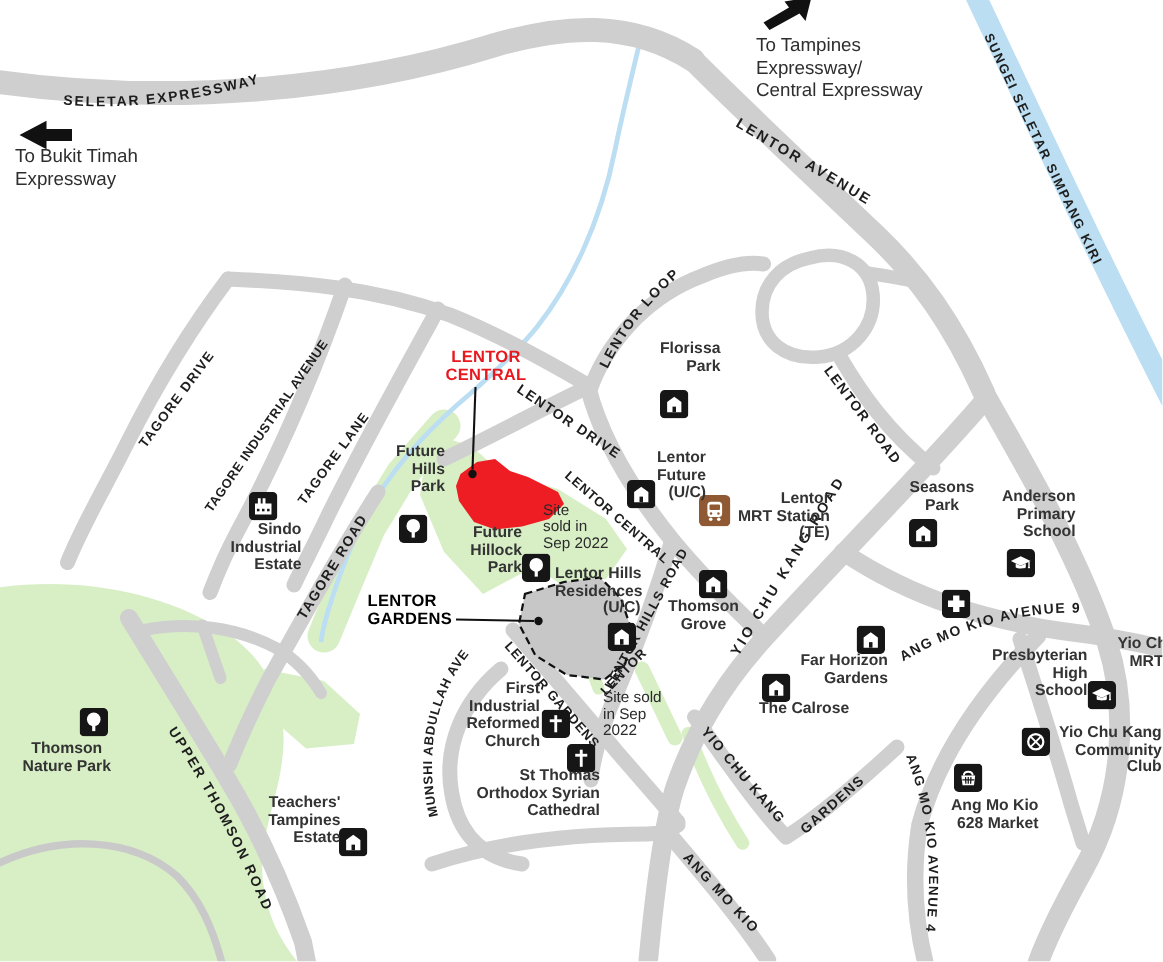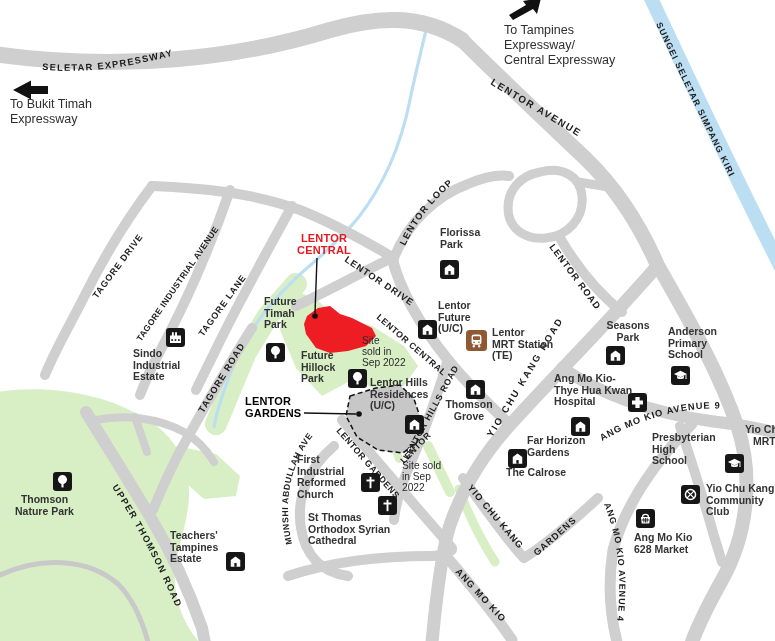--- a/index.html
+++ b/index.html
@@ -1,20 +1,20 @@
 <!DOCTYPE html>
 <html><head>
 <meta charset="utf-8">
 <style>
   html,body{margin:0;padding:0;background:#fff;}
   .viewport{position:relative;width:775px;height:641px;overflow:hidden;background:#fff;
             font-family:"Liberation Sans",sans-serif;}
   svg.base{position:absolute;left:0;top:0;}
   .rt{font-family:"Liberation Sans",sans-serif;font-weight:bold;fill:#1d1d1d;}
-  .lbl{position:absolute;font-size:10.5px;font-weight:700;line-height:11.5px;color:#333;white-space:nowrap;}
+  .lbl{position:absolute;font-size:10.5px;font-weight:700;line-height:11.5px;color:#333;white-space:nowrap;text-align:right;}
   .lbl span{display:block;}
   .c{text-align:center;}
   .r{}
   .note{position:absolute;font-size:12.5px;font-weight:400;line-height:15px;color:#2e2e2e;}
   .note span{display:block;}
   .sitelbl{position:absolute;font-weight:700;font-size:11px;line-height:11.5px;letter-spacing:.2px;}
   .red{color:#e8181f;}
   .blk{color:#000;}
   .sold{position:absolute;font-size:10.2px;font-weight:400;line-height:10.8px;color:#2a2a2a;}
   .sold span{display:block;}
@@ -327,21 +327,21 @@
   <span>in Sep</span>
   <span>2022</span>
 </div>
 
 <div class="lbl" style="left:440px;top:227px">
   <span>Florissa</span>
   <span>Park</span>
 </div>
 <div class="lbl" style="left:264px;top:296px">
   <span>Future</span>
-  <span>Timah</span>
+  <span>Hills</span>
   <span>Park</span>
 </div>
 <div class="lbl r" style="left:133px;top:348px;width:68px">
   <span>Sindo</span>
   <span>Industrial</span>
   <span>Estate</span>
 </div>
 <div class="lbl" style="left:438px;top:300px">
   <span>Lentor</span>
   <span>Future</span>
@@ -367,25 +367,20 @@
   <span>Grove</span>
 </div>
 <div class="lbl c" style="left:601px;top:320px;width:54px">
   <span>Seasons</span>
   <span>Park</span>
 </div>
 <div class="lbl" style="left:668px;top:326px">
   <span>Anderson</span>
   <span>Primary</span>
   <span>School</span>
-</div>
-<div class="lbl r" style="left:554px;top:373px;width:73px">
-  <span>Ang Mo Kio-</span>
-  <span>Thye Hua Kwan</span>
-  <span>Hospital</span>
 </div>
 <div class="lbl r" style="left:527px;top:435px;width:65px">
   <span>Far Horizon</span>
   <span>Gardens</span>
 </div>
 <div class="lbl" style="left:506px;top:467px">
   <span>The Calrose</span>
 </div>
 <div class="lbl r" style="left:652px;top:432px;width:73px">
   <span>Presbyterian</span>

